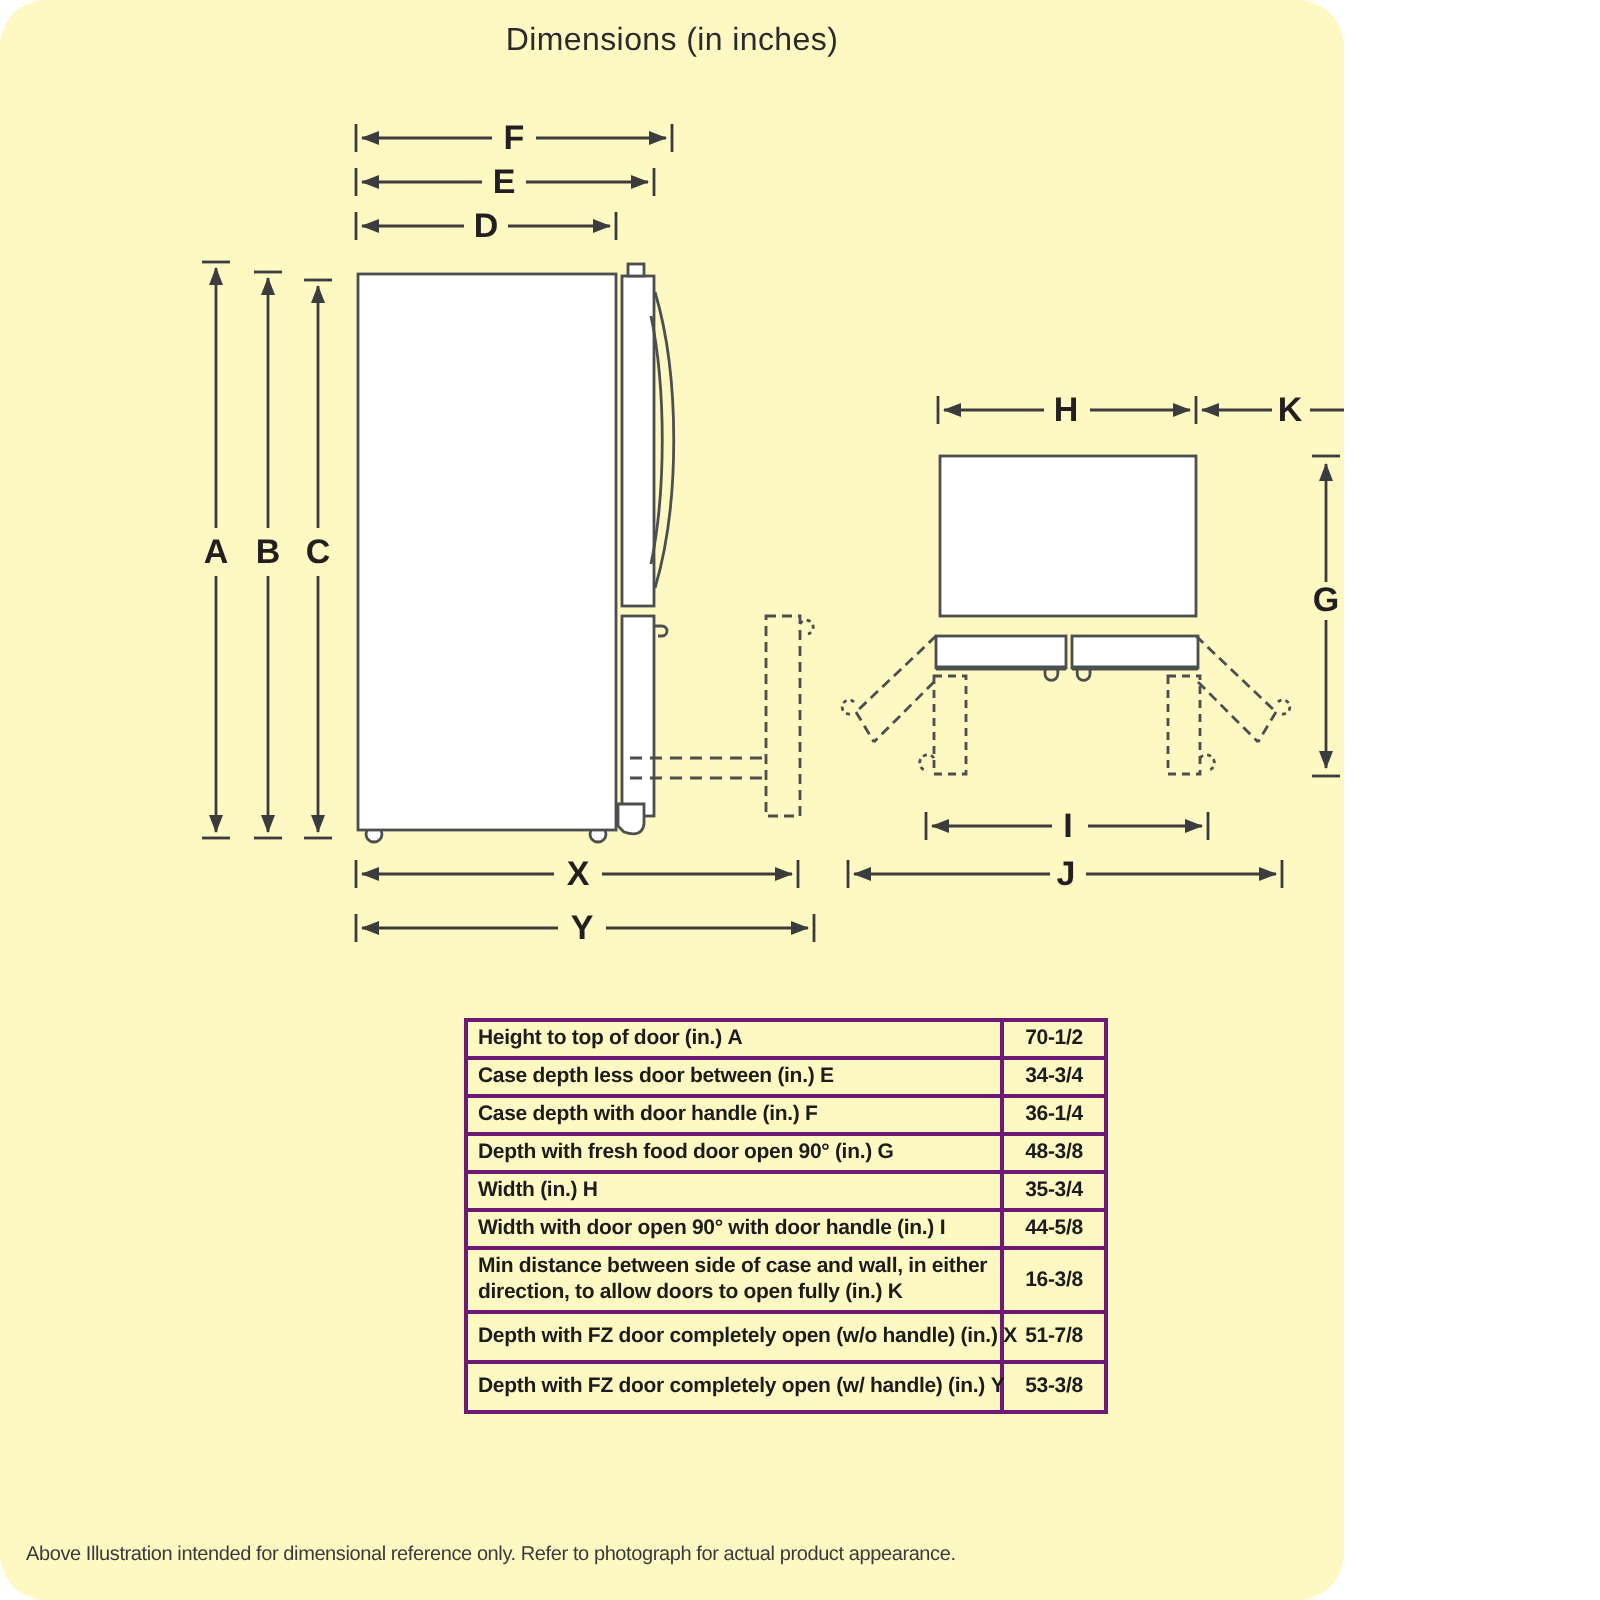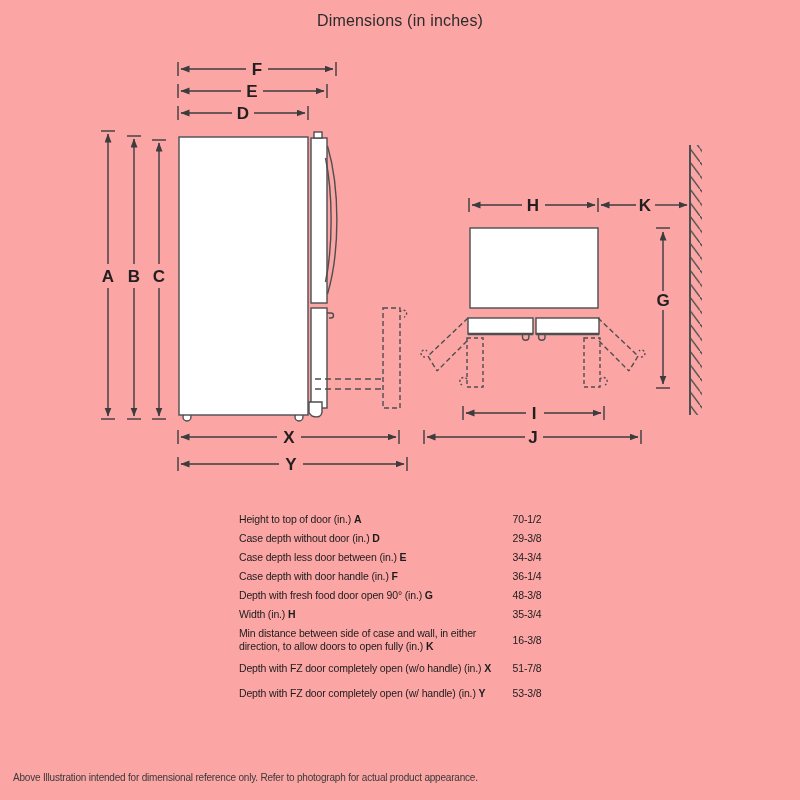--- a/index.html
+++ b/index.html
@@ -1,24 +1,24 @@
 <!DOCTYPE html>
 <html><head>
 <meta charset="utf-8">
 <style>
   html,body{margin:0;padding:0;background:#fff;}
-  #page{position:relative;width:800px;height:800px;background:#fca5a5;overflow:hidden;
-        font-family:"Liberation Sans",sans-serif;color:#231f20;}
+  #page{position:relative;width:672px;height:800px;background:#fef9c3;overflow:hidden;
+        font-family:"Liberation Sans",sans-serif;color:#231f20;border-radius:23px;}
   .title{position:absolute;top:12px;left:0;width:100%;text-align:center;
          font-size:16px;color:#2b2b2b;letter-spacing:.2px;}
   svg{position:absolute;left:0;top:0;}
   svg text{font-family:"Liberation Sans",sans-serif;font-size:17px;font-weight:bold;fill:#231f20;}
   .spec-table{position:absolute;left:232px;top:509px;width:322px;border-collapse:collapse;
               table-layout:fixed;font-size:10.5px;letter-spacing:-0.15px;color:#1c1c1c;}
-  .spec-table td{border:2px solid #fca5a5;padding:2px 5px;line-height:13px;vertical-align:middle;}
+  .spec-table td{border:2px solid #701a75;padding:2px 5px;line-height:13px;vertical-align:middle;font-weight:bold;}
   .spec-table td.lbl{white-space:nowrap;}
   .spec-table td.wrap{white-space:normal;}
   .spec-table td.val{width:46px;text-align:center;white-space:nowrap;padding:2px 2px;}
   .spec-table tr.tall td{padding-top:5px;padding-bottom:5px;}
   .caption{position:absolute;left:13px;top:772px;width:780px;font-size:10px;
            letter-spacing:-0.2px;color:#3a3a3a;}
 </style>
 </head>
 <body>
 
@@ -185,38 +185,38 @@
     </g>
   </svg>
 
   <table class="spec-table">
     <tbody>
       <tr>
         <td class="lbl"><span>Height to top of door (in.)</span> <b>A</b></td>
         <td class="val">70-1/2</td>
         </tr>
       <tr>
-        <td class="lbl"><span>Case depth without door (in.)</span> <b>D</b></td>
-        <td class="val">29-3/8</td>
-        </tr>
-      <tr>
         <td class="lbl"><span>Case depth less door between (in.)</span> <b>E</b></td>
         <td class="val">34-3/4</td>
         </tr>
       <tr>
         <td class="lbl"><span>Case depth with door handle (in.)</span> <b>F</b></td>
         <td class="val">36-1/4</td>
         </tr>
       <tr>
         <td class="lbl"><span>Depth with fresh food door open 90° (in.)</span> <b>G</b></td>
         <td class="val">48-3/8</td>
         </tr>
       <tr>
         <td class="lbl"><span>Width (in.)</span> <b>H</b></td>
         <td class="val">35-3/4</td>
+        </tr>
+      <tr>
+        <td class="lbl"><span>Width with door open 90° with door handle (in.)</span> <b>I</b></td>
+        <td class="val">44-5/8</td>
         </tr>
       <tr>
         <td class="lbl wrap"><span>Min distance between side of case and wall, in either direction, to allow doors to open fully (in.)</span> <b>K</b></td>
         <td class="val">16-3/8</td>
         </tr>
       <tr class="tall">
         <td class="lbl"><span>Depth with FZ door completely open (w/o handle) (in.)</span> <b>X</b></td>
         <td class="val">51-7/8</td>
         </tr>
       <tr class="tall">

